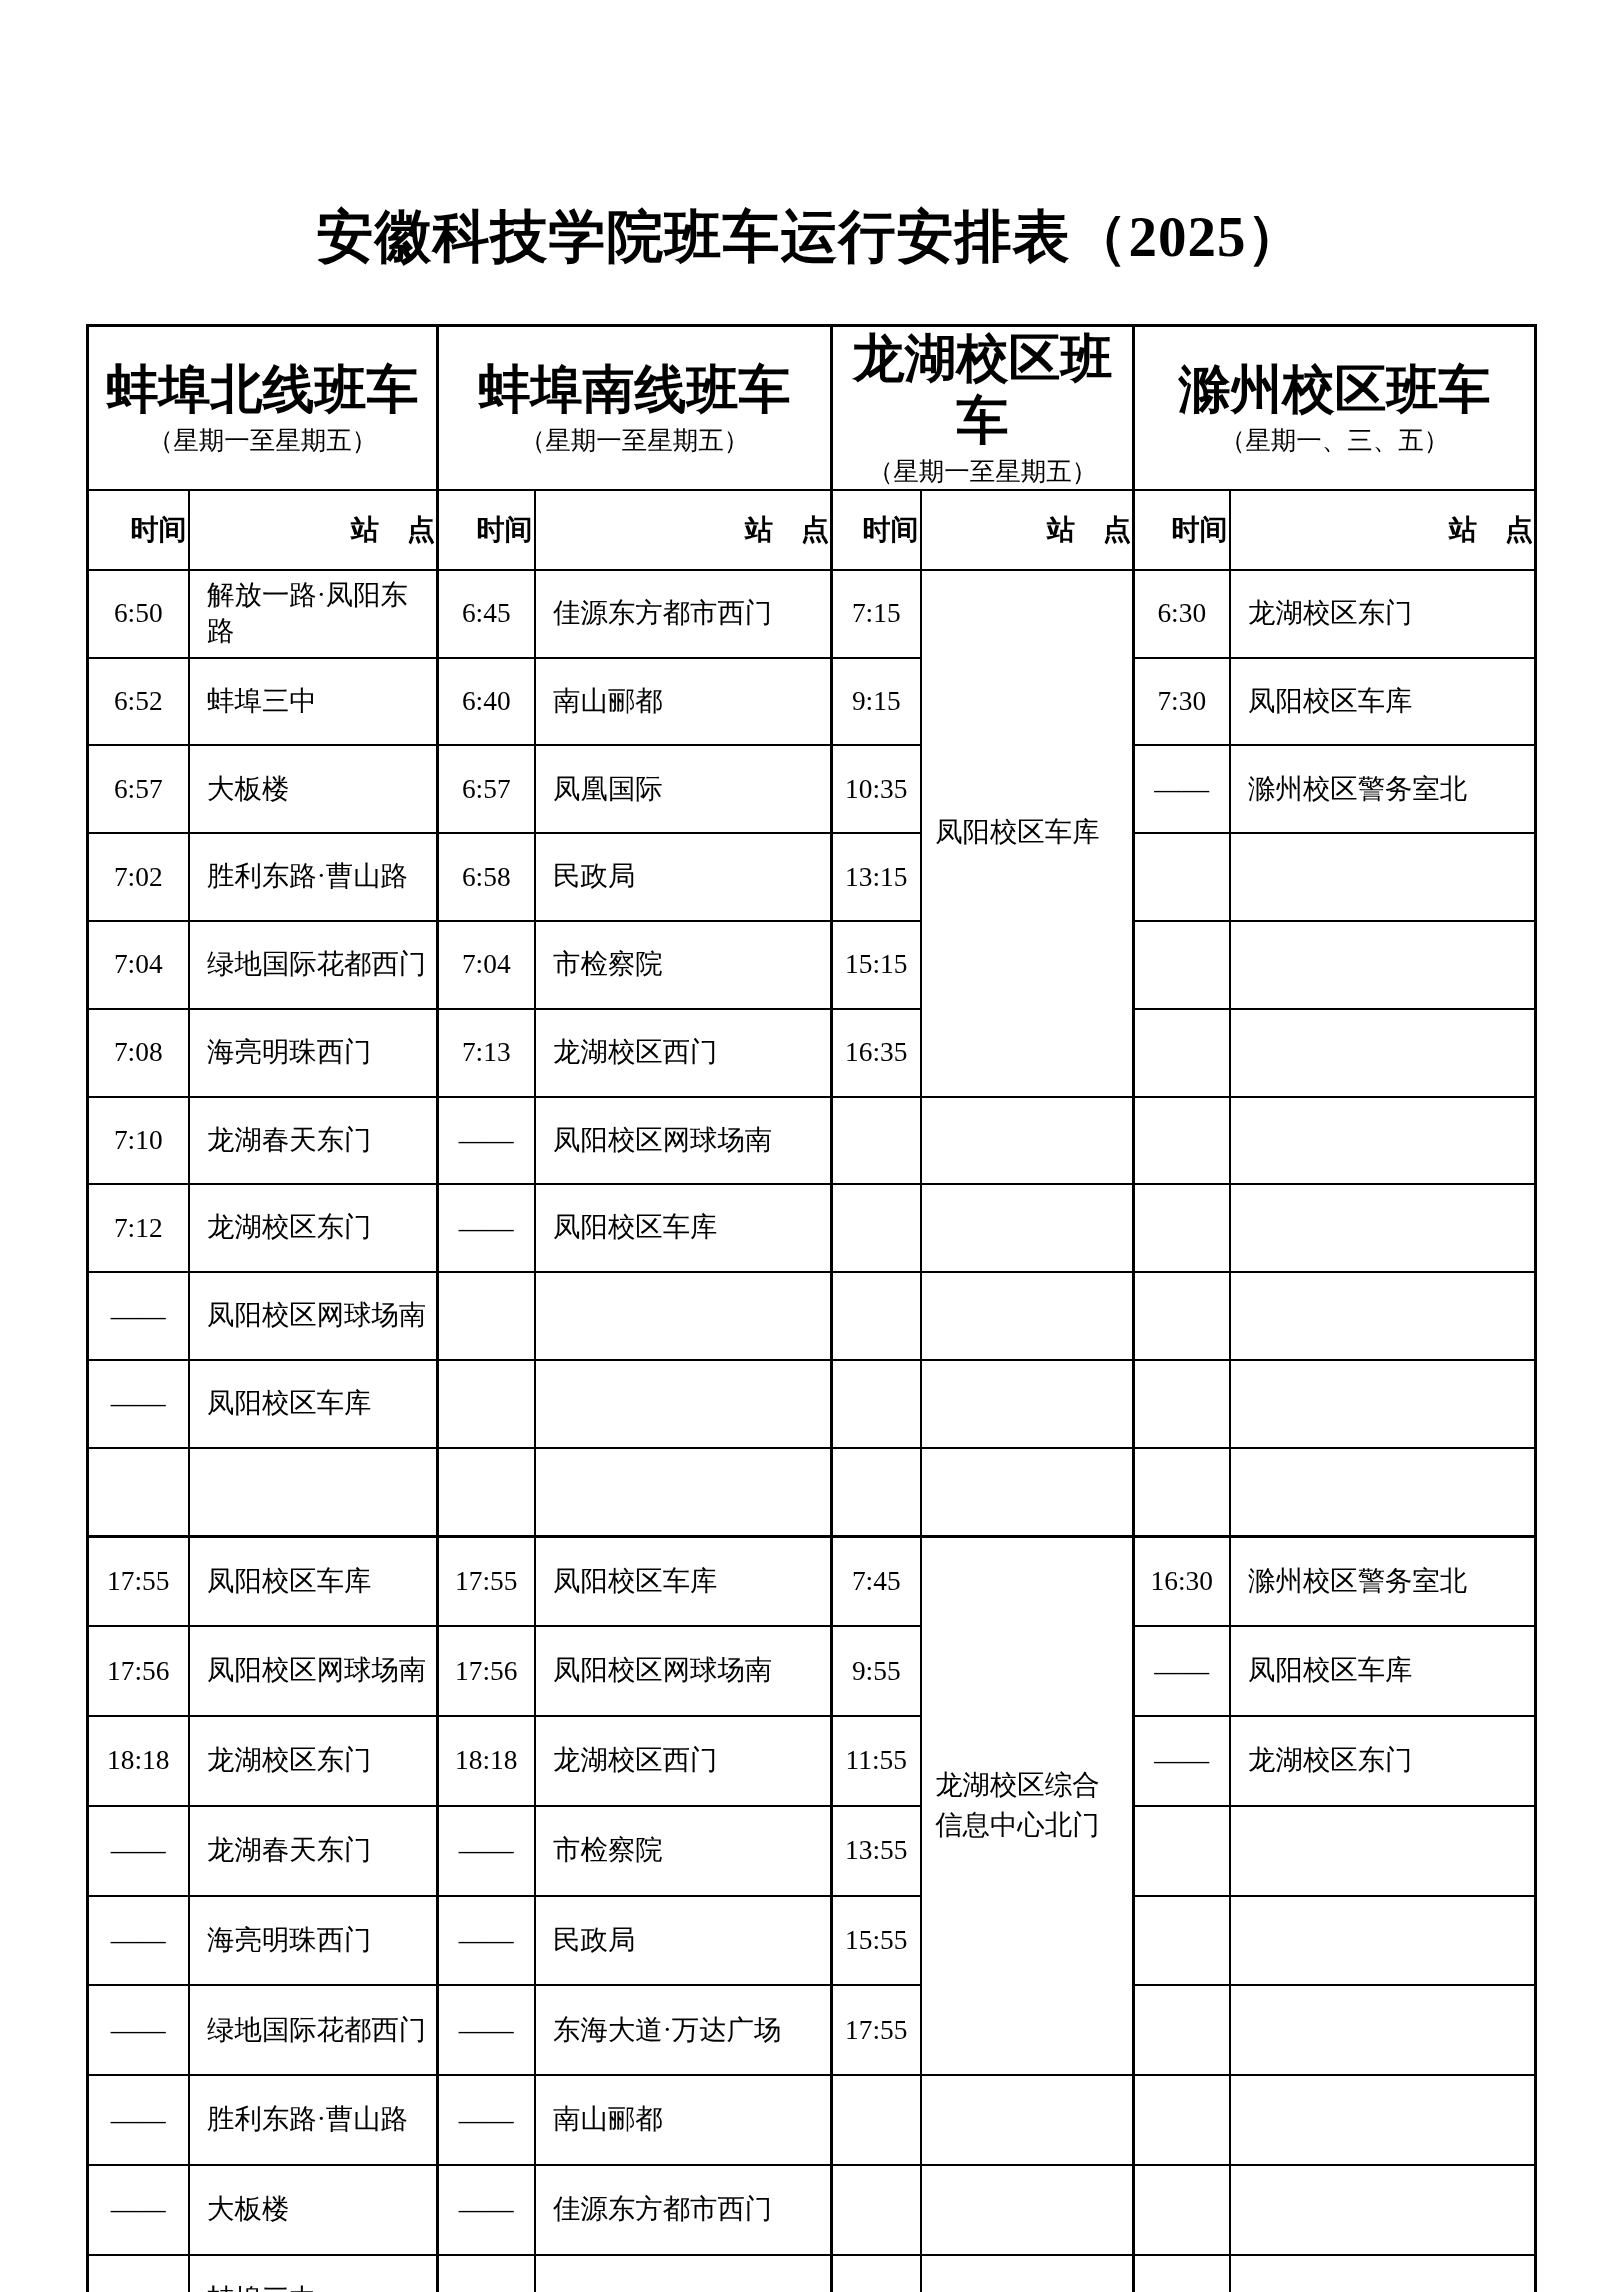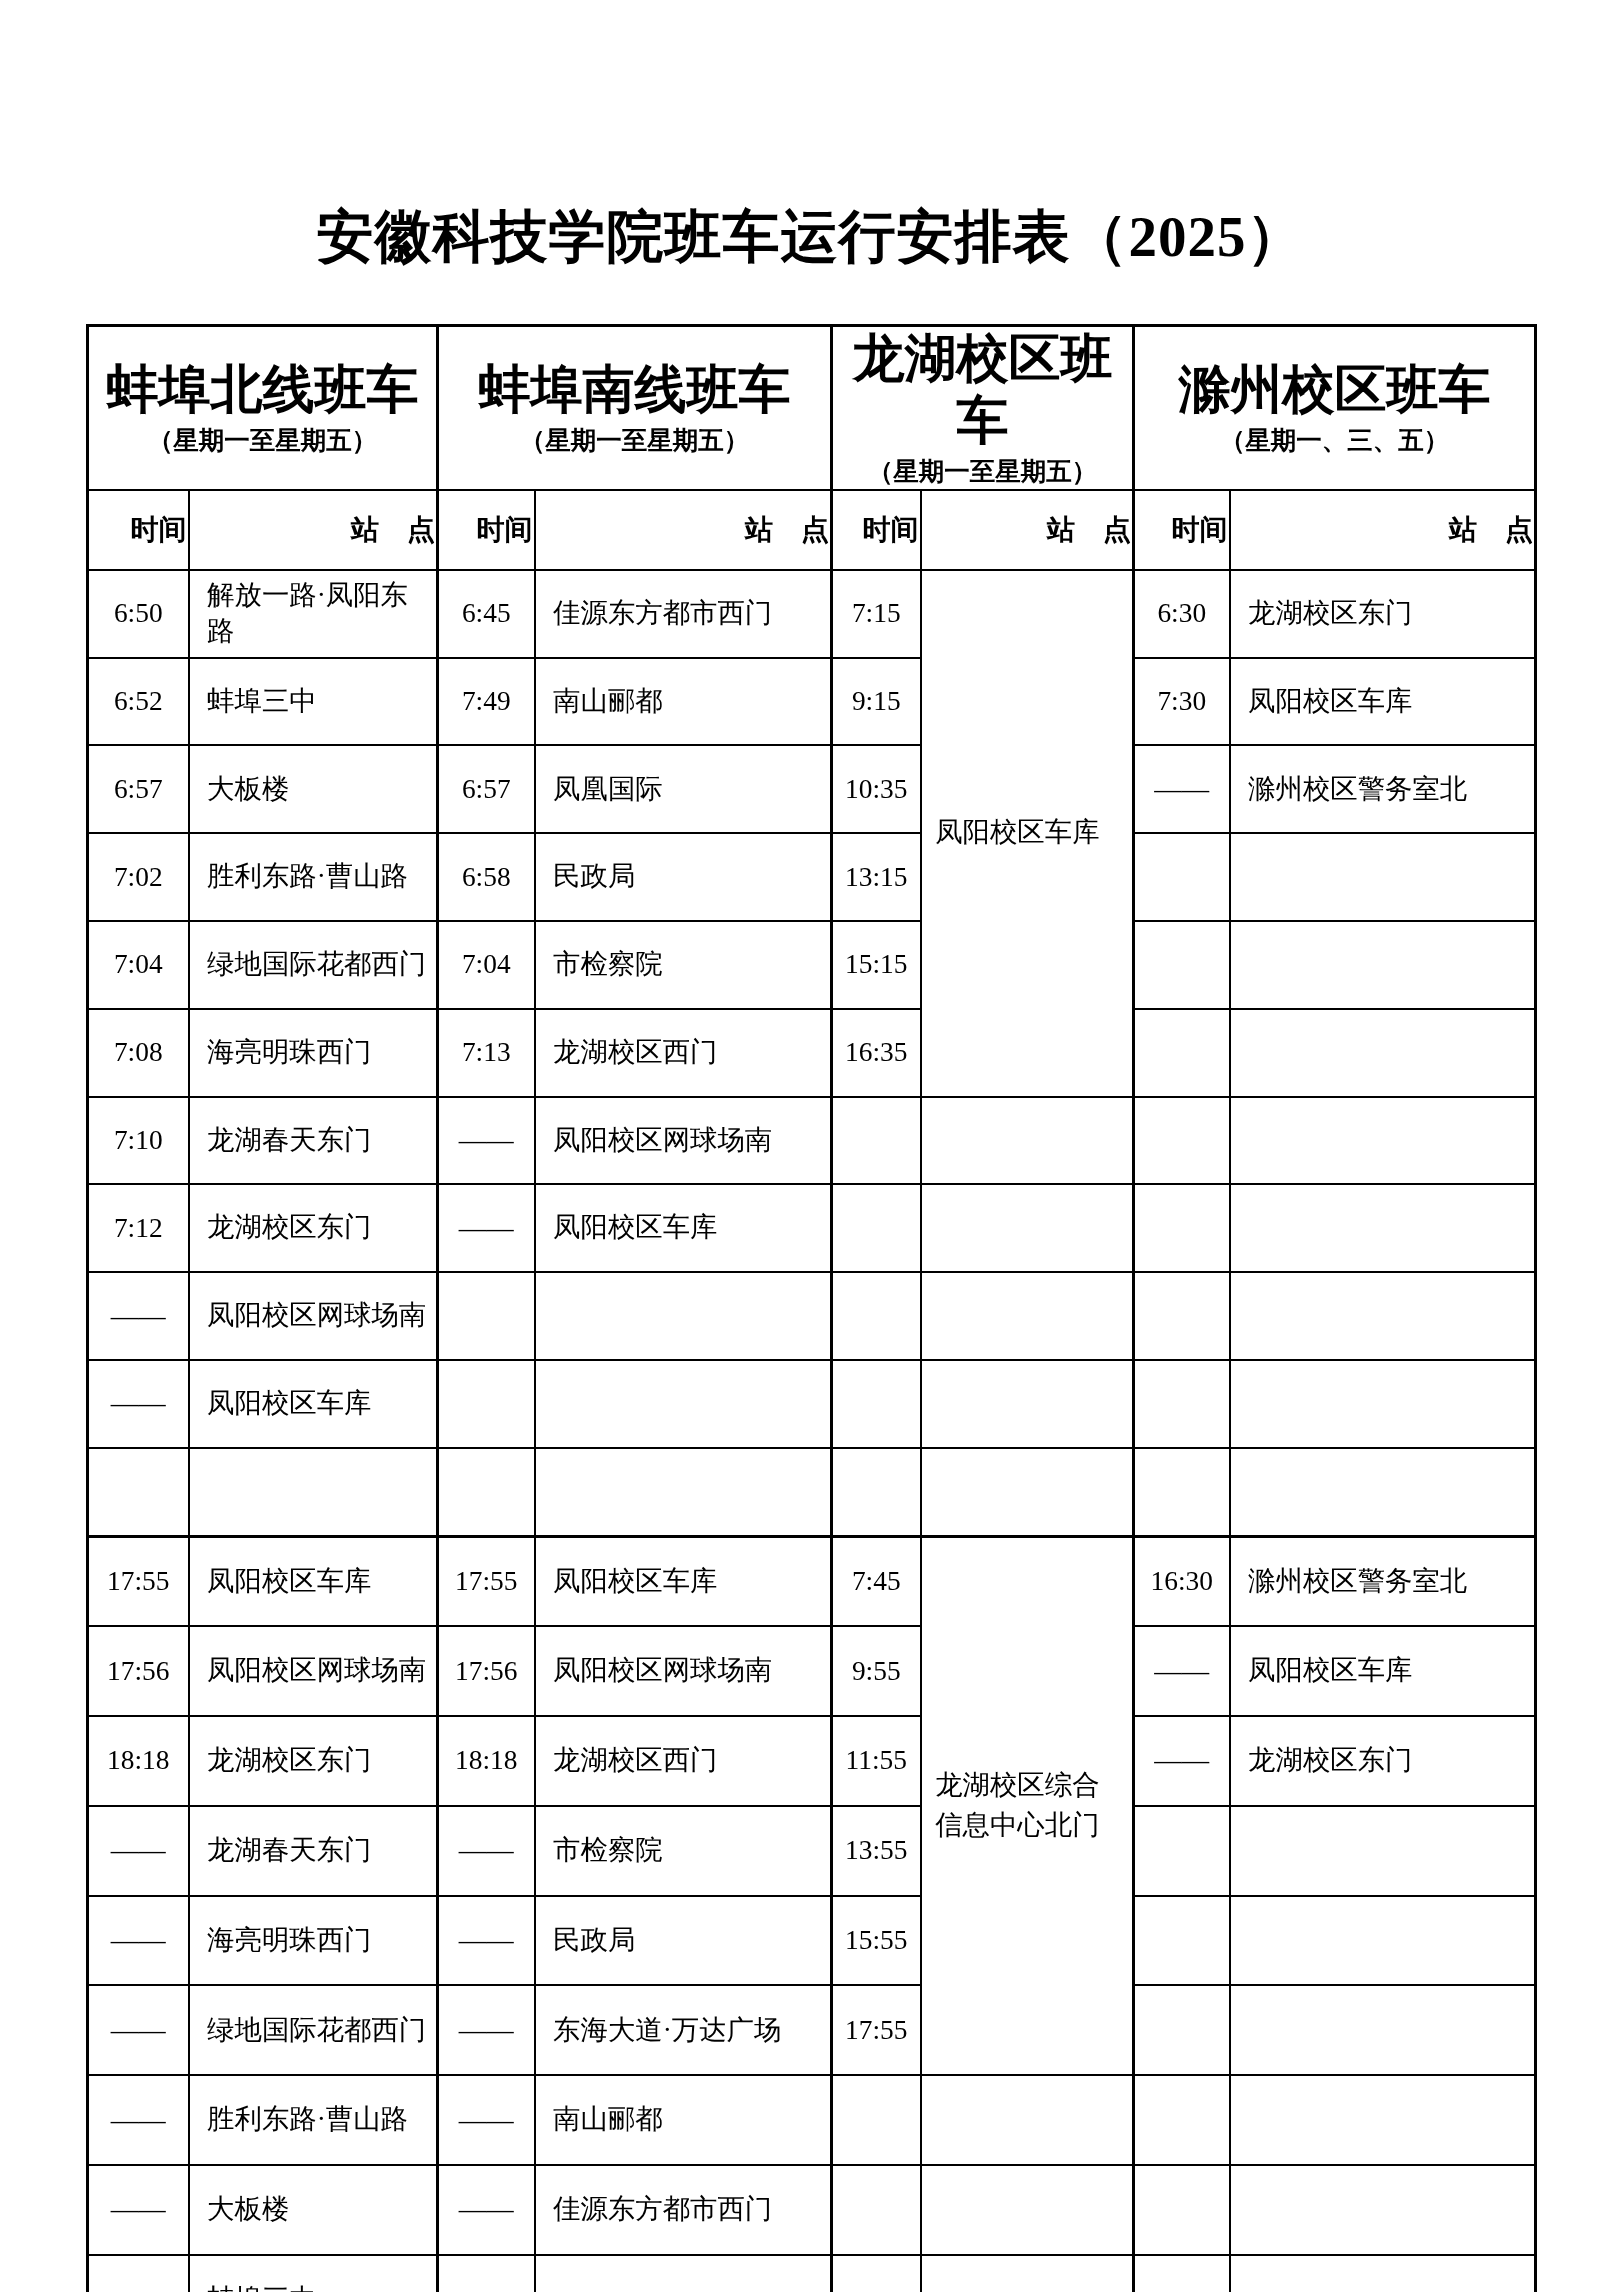--- a/index.html
+++ b/index.html
@@ -47,21 +47,21 @@
   }
   
   .gsep { border-left: 3.9px solid #000 !important; }
   
   tr.sub th { border-bottom: 2.9px solid #000; }
   
   tr.blockstart td { border-top: 3.9px solid #000; }
 
   tr.grp th { height: 116px; text-align: center; font-weight: normal; }
   .gname { font-size: 52px; font-weight: bold; line-height: 1.2; }
-  .gdays { font-size: 25.5px; font-weight: bold; line-height: 1.3; margin-top: 2px; }
+  .gdays { font-size: 25.5px; font-weight: normal; line-height: 1.3; margin-top: 2px; }
 
   tr.sub th { height: 76px; font-size: 28px; font-weight: bold; text-align: right; }
 
   tr.mrow td { height: 78px; }
   tr.erow td { height: 80px; }
 
   td.t {
     text-align: center;
     font-size: 27.4px;
     padding: 0 2px;
@@ -136,21 +136,21 @@
         <td class="t gsep">6:45</td>
         <td class="s">佳源东方都市西门</td>
         <td class="t gsep">7:15</td>
         <td class="merged" rowspan="6">凤阳校区车库</td>
         <td class="t gsep">6:30</td>
         <td class="s">龙湖校区东门</td>
       </tr>
       <tr class="mrow">
         <td class="t">6:52</td>
         <td class="s">蚌埠三中</td>
-        <td class="t gsep">7:49</td>
+        <td class="t gsep">6:40</td>
         <td class="s">南山郦都</td>
         <td class="t gsep">9:15</td>
         <td class="t gsep">7:30</td>
         <td class="s">凤阳校区车库</td>
       </tr>
       <tr class="mrow">
         <td class="t">6:57</td>
         <td class="s">大板楼</td>
         <td class="t gsep">6:57</td>
         <td class="s">凤凰国际</td>

